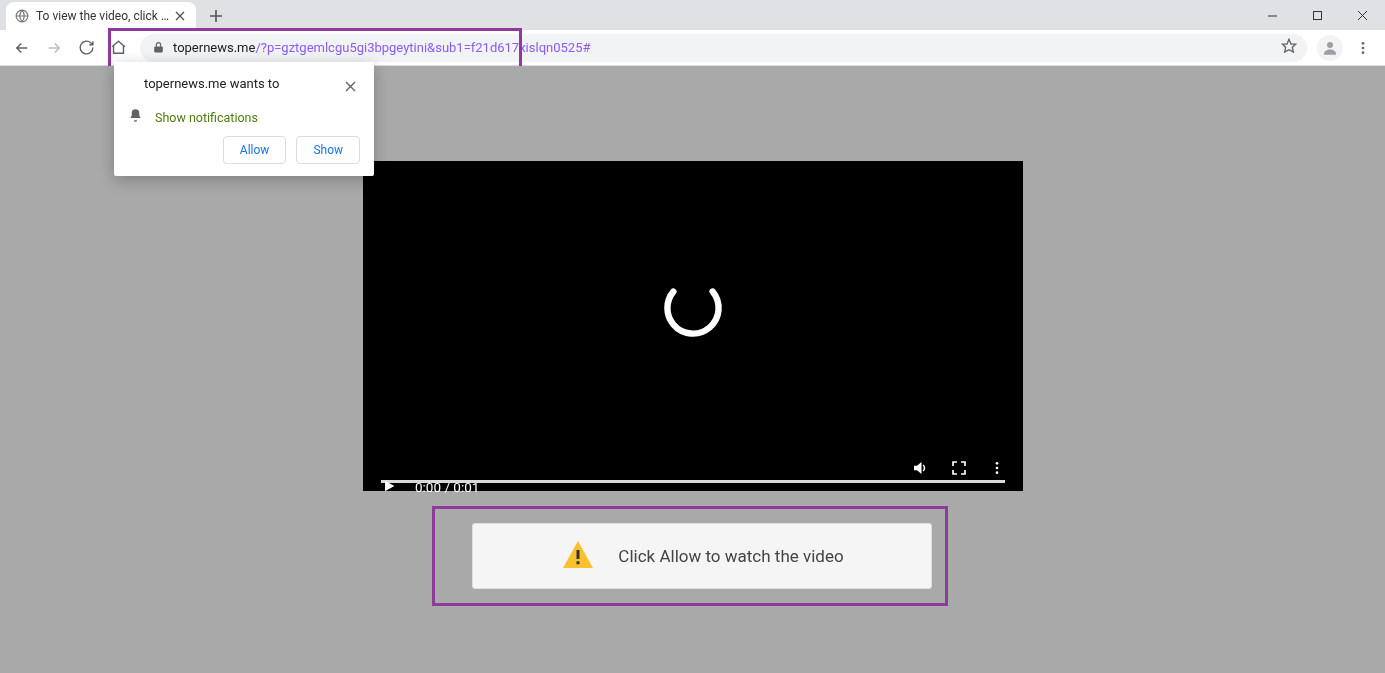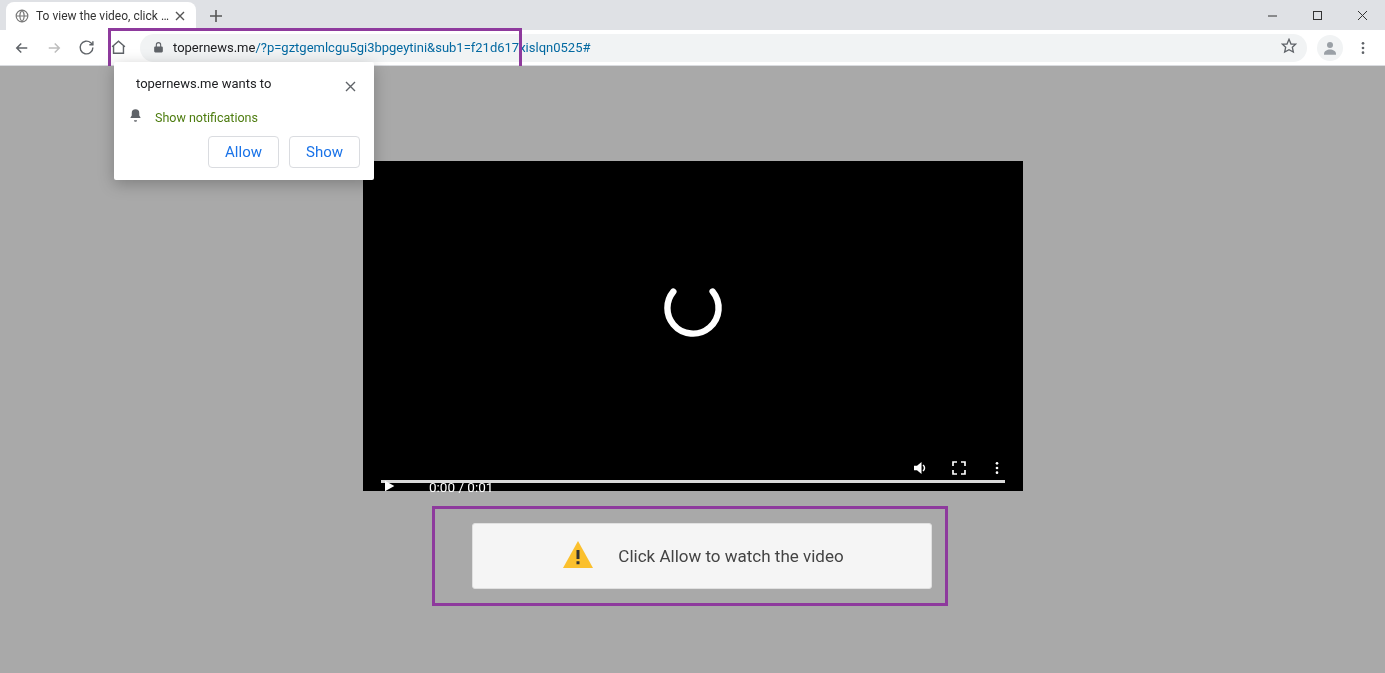--- a/index.html
+++ b/index.html
@@ -19,45 +19,45 @@
   .tab .close { width: 16px; height:16px; display:flex; align-items:center; justify-content:center; color:#555; font-size:14px; }
   .new-tab { width: 28px; height: 28px; display:flex; align-items:center; justify-content:center; color:#555; font-size:18px; margin-left:6px; }
 
   
   .toolbar { height: 36px; background: #fff; display: flex; align-items: center; padding: 0 6px; border-bottom: 1px solid #dadce0; }
   .tb-icon { width: 28px; height: 28px; display:flex; align-items:center; justify-content:center; color:#5f6368; border-radius:50%; margin: 0 2px; }
   .tb-icon.disabled { color: #bdbdbd; }
   .omnibox { flex:1; height: 28px; background: #f1f3f4; border-radius: 14px; display:flex; align-items:center; padding: 0 12px; margin: 0 6px; font-size: 13px; color:#5f6368; position: relative; }
   .omnibox .lock { margin-right: 8px; display:flex; align-items:center; }
   .omnibox .url .host { color:#202124; }
-  .omnibox .url .path { color:#0369a1; }
+  .omnibox .url .path { color:#8b5cf6; }
   .omnibox .star { position:absolute; right: 10px; color:#5f6368; }
   .avatar { width:26px; height:26px; border-radius:50%; background:#f1f3f4; display:flex; align-items:center; justify-content:center; margin: 0 4px; }
 
   
   .highlight-box { position: absolute; border: 3px solid #8e3a9d; pointer-events: none; }
 
   
   .content { position: absolute; top: 66px; left:0; right:0; bottom:0; background: #a9a9a9; }
 
   
   .notif-popup { position: absolute; left: 114px; top: 62px; width: 260px; background:#fff; box-shadow: 0 4px 16px rgba(0,0,0,0.25); border-radius: 2px; padding-bottom: 12px; z-index: 20; }
-  .notif-header { display:flex; align-items:flex-start; padding: 14px 14px 8px 22px; font-size: 13px; color:#202124; }
+  .notif-header { display:flex; align-items:flex-start; padding: 14px 14px 8px 30px; font-size: 13px; color:#202124; }
   .notif-header .txt { flex:1; }
   .notif-close { width:20px; height:20px; display:flex; align-items:center; justify-content:center; color:#5f6368; font-size:16px; cursor:pointer; }
   .notif-row { display:flex; align-items:center; padding: 4px 14px 10px 14px; font-size: 12.5px; color:#4d7c0f; }
   .notif-row .bell { margin-right: 12px; }
   .notif-actions { display:flex; justify-content:flex-end; gap:10px; padding: 0 14px; }
-  .notif-btn { border:1px solid #dadce0; background:#fff; color:#1a73e8; font-size:15px; padding: 6px 16px; border-radius:4px; cursor:pointer; }
+  .notif-btn { border:1px solid #dadce0; background:#fff; color:#1a73e8; font-size:12px; padding: 6px 16px; border-radius:4px; cursor:pointer; }
 
   
   .video-player { position:absolute; left: 363px; top: 95px; width: 660px; height: 330px; background:#000; }
   .spinner { position:absolute; left:50%; top:45%; transform: translate(-50%,-50%); }
   .video-controls { position:absolute; left:0; right:0; bottom:0; height:44px; display:flex; align-items:center; padding: 0 18px; color:#fff; font-size:13.5px; }
-  .vc-left { display:flex; align-items:center; gap:32px;margin-top:36px; }
+  .vc-left { display:flex; align-items:center; gap:18px;margin-top:36px; }
   .vc-right { margin-left:auto; display:flex; align-items:center; gap:22px; }
   .progress-line { position:absolute; left:18px; right:18px; bottom:8px; height:3px; background: rgba(255,255,255,0.85); }
   
   
   .instruction-wrap { position:absolute; left: 432px; top: 440px; width: 540px; height: 100px; display:flex; align-items:center; justify-content:center; }
   .instruction { width: 460px; height: 66px; background:#f5f5f5; border:1px solid #e0e0e0; border-radius:3px; display:flex; align-items:center; justify-content:center; gap: 22px; }
   .instruction .warn { display:flex; align-items:center; }
   .instruction .msg { font-size: 17px; color:#444; }
 
   

